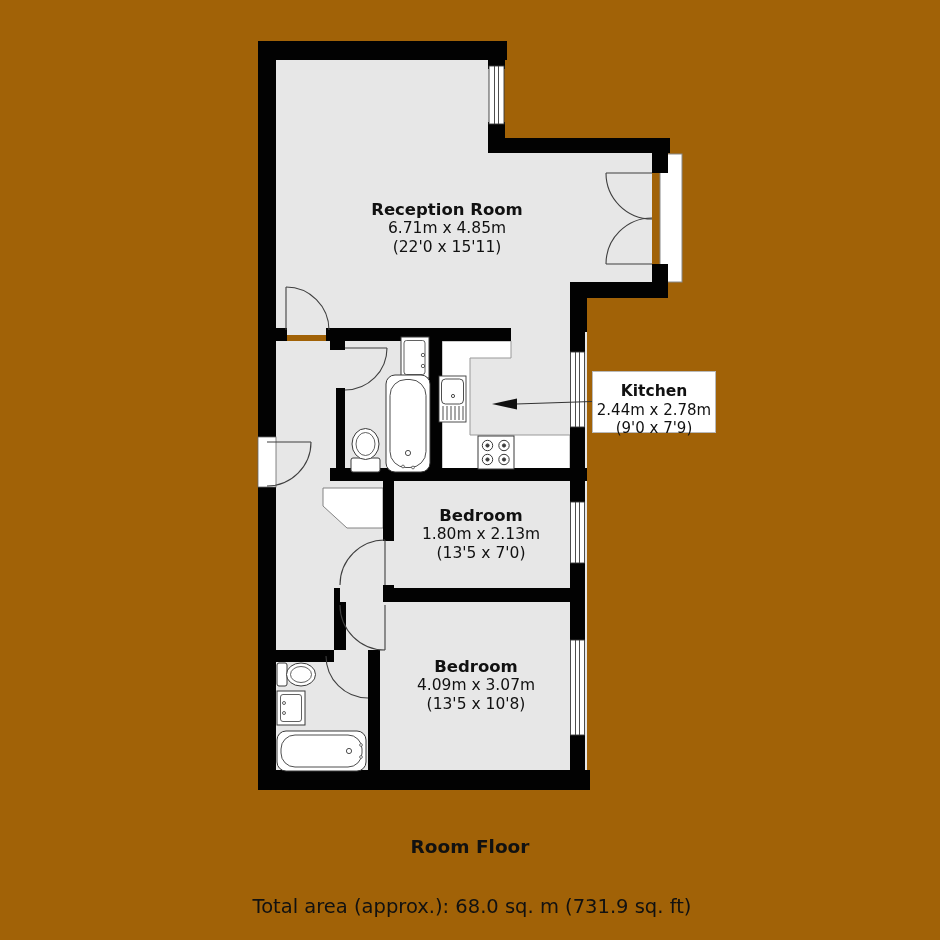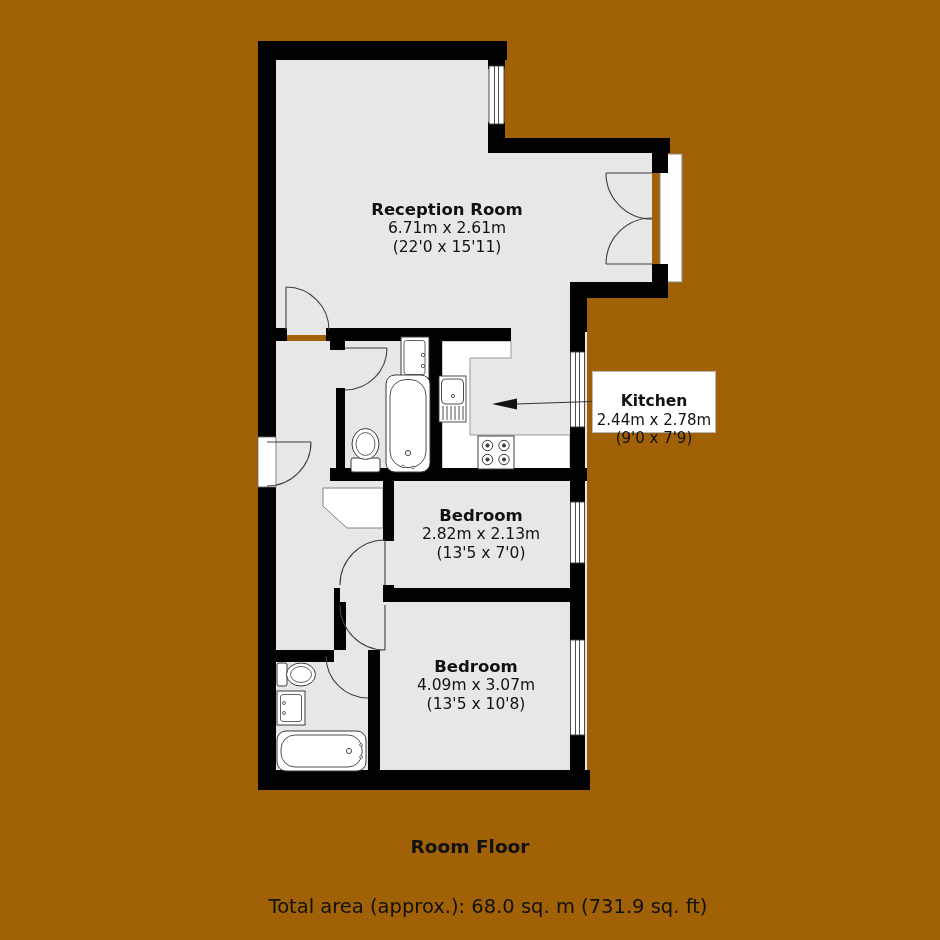--- a/index.html
+++ b/index.html
@@ -4,27 +4,27 @@
 <style>
   html,body{margin:0;padding:0;background:#ffffff;}
   .canvas{position:relative;width:940px;height:940px;background:#a16207;overflow:hidden;
           font-family:"DejaVu Sans","Liberation Sans",sans-serif;color:#111;}
   .canvas svg{position:absolute;left:0;top:0;}
   .room-label{position:absolute;transform:translate(-50%,-50%);text-align:center;
               white-space:nowrap;line-height:19px;font-size:15.5px;color:#111;}
   .room-label .rname{font-weight:bold;font-size:16.5px;}
   .callout{position:absolute;left:592px;top:371px;width:124px;height:62px;
            background:#ffffff;border:1px solid #b9b9b9;text-align:center;
-           font-size:15px;line-height:18.5px;padding-top:20px;box-sizing:border-box;
+           font-size:15px;line-height:18.5px;padding-top:10px;box-sizing:border-box;
            white-space:nowrap;}
   .callout .rname{font-weight:bold;font-size:15.5px;}
   .floor-title{position:absolute;left:470px;top:846px;transform:translate(-50%,-50%);
                font-weight:bold;font-size:18.5px;white-space:nowrap;}
   .total-area{position:absolute;left:472px;top:906px;transform:translate(-50%,-50%);
-              font-size:19.5px;white-space:nowrap;margin-left:16px;}
+              font-size:19.5px;white-space:nowrap;}
 </style>
 </head>
 <body>
 
 <div class="canvas">
 
   <svg width="940" height="940" viewBox="0 0 940 940">
 
     <g fill="#e7e7e7">
       <rect x="270" y="55" width="220" height="280"></rect>
@@ -196,33 +196,33 @@
     </g>
 
     <g>
       <line x1="516" y1="404" x2="592" y2="401.5" stroke="#333" stroke-width="1.1"></line>
       <polygon points="492,404 517,398.5 517,409.5" fill="#111"></polygon>
     </g>
   </svg>
 
   <div class="room-label" style="left:447px;top:228px;">
     <div class="rname">Reception Room</div>
-    <div>6.71m x 2.61m</div>
+    <div>6.71m x 4.85m</div>
     <div>(22'0 x 15'11)</div>
   </div>
 
   <div class="callout">
     <div class="rname">Kitchen</div>
     <div>2.44m x 2.78m</div>
     <div>(9'0 x 7'9)</div>
   </div>
 
   <div class="room-label" style="left:481px;top:534px;">
     <div class="rname">Bedroom</div>
-    <div>2.82m x 2.13m</div>
+    <div>1.80m x 2.13m</div>
     <div>(13'5 x 7'0)</div>
   </div>
 
   <div class="room-label" style="left:476px;top:685px;">
     <div class="rname">Bedroom</div>
     <div>4.09m x 3.07m</div>
     <div>(13'5 x 10'8)</div>
   </div>
 
   <div class="floor-title">Room Floor</div>

